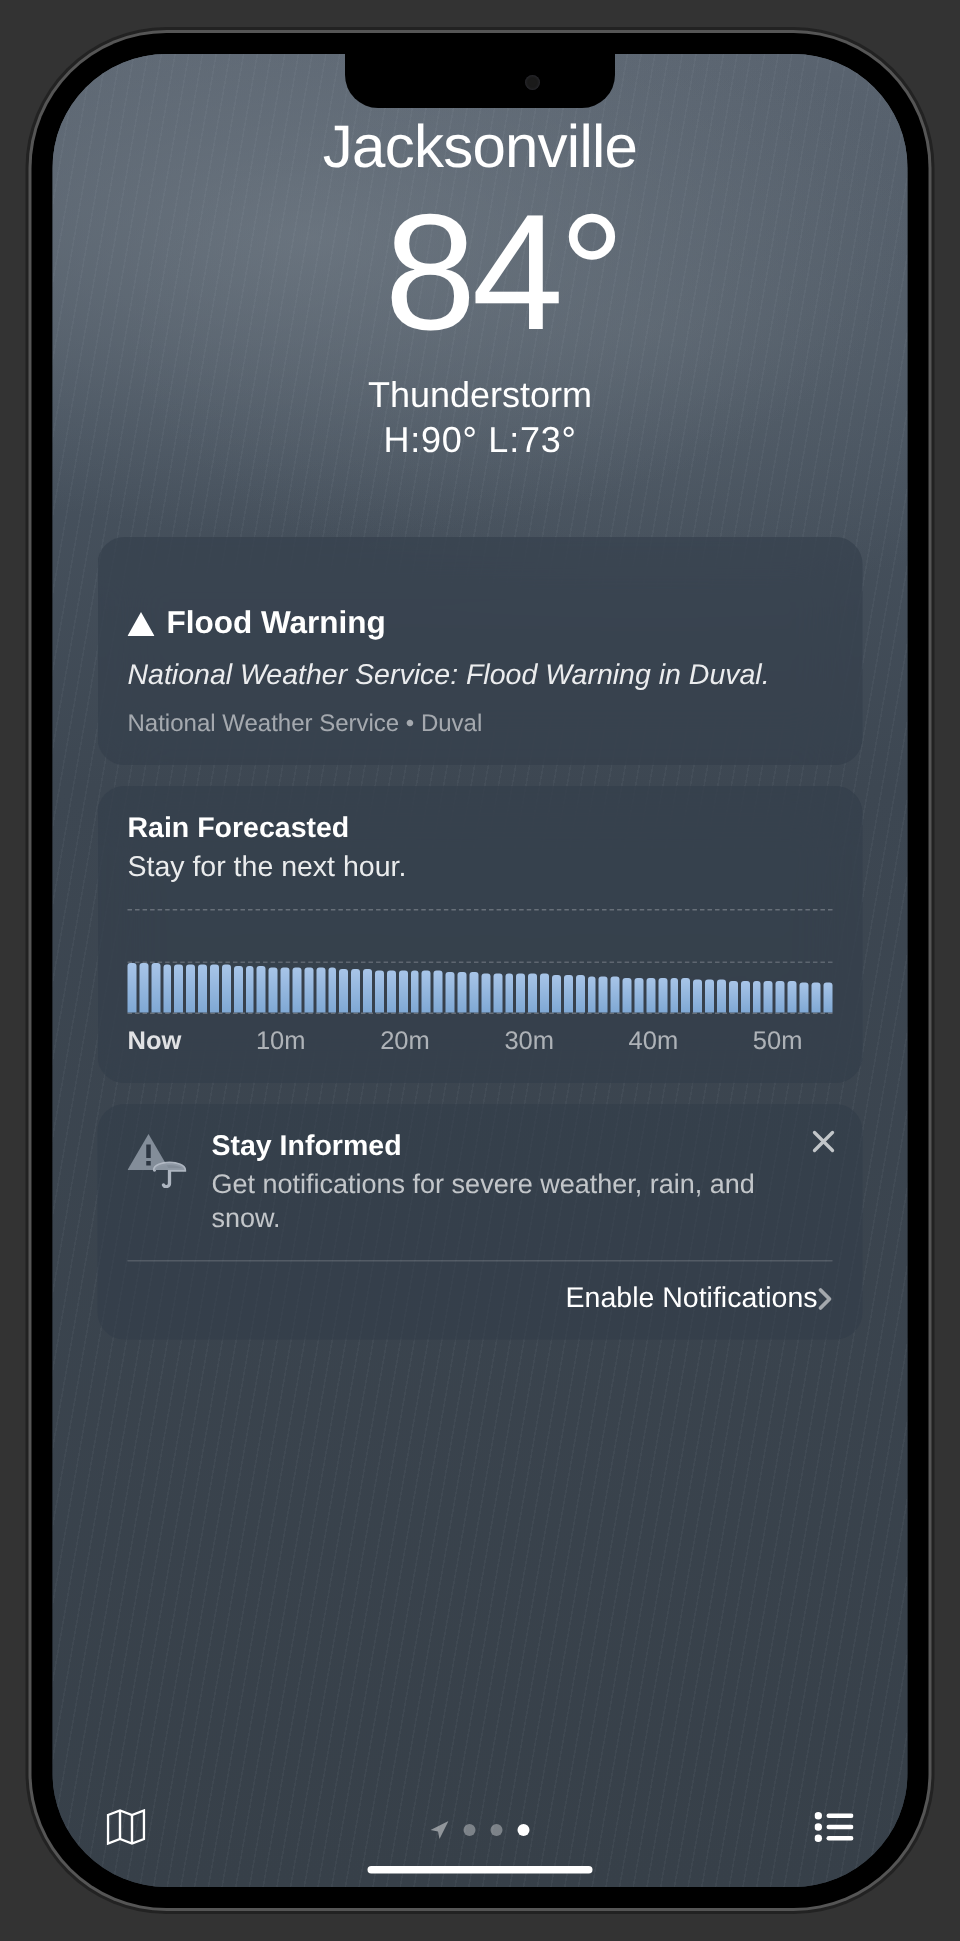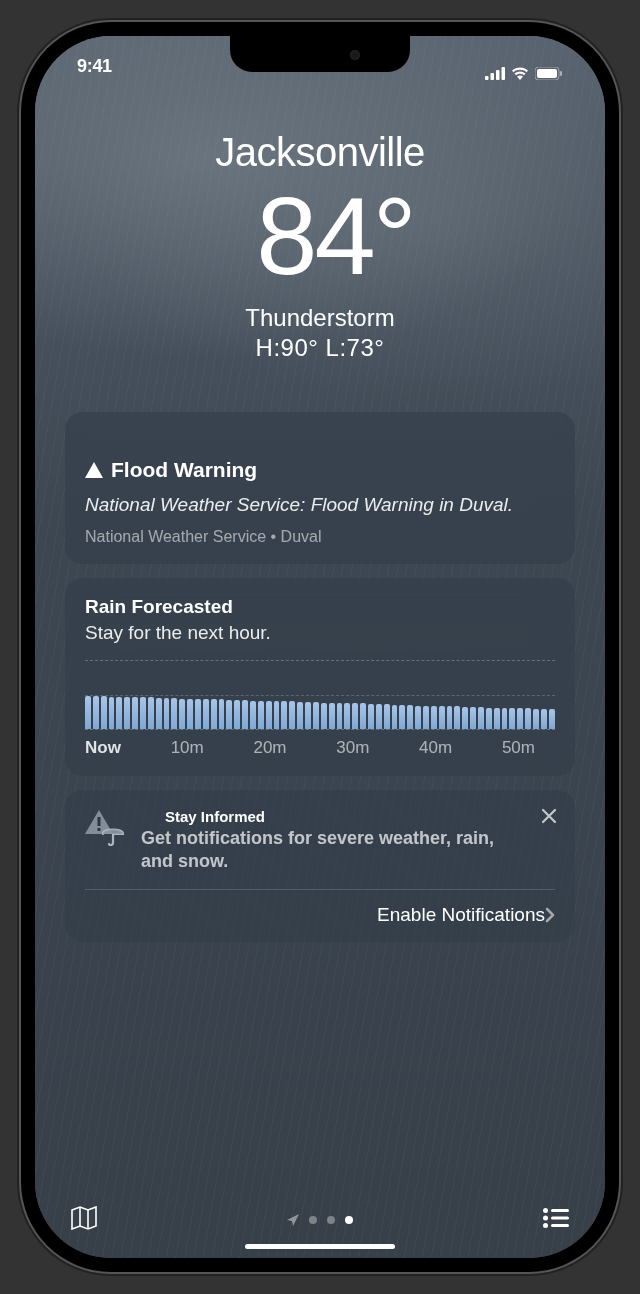--- a/index.html
+++ b/index.html
@@ -259,31 +259,29 @@
       width: 40px;
       padding-top: 2px;
     }
     
     .notify-text-wrap {
       flex: 1;
       padding-right: 30px;
     }
     
     .notify-title {
-      font-size: 15px;
+      font-size: 19px;
       font-weight: 600;
       margin-bottom: 2px;
-      margin-left: 24px;
     }
     
     .notify-body {
       font-size: 18px;
       color: rgba(255,255,255,0.7);
       line-height: 1.3;
-      font-weight: bold;
     }
     
     .notify-close {
       position: absolute;
       top: 16px;
       right: 18px;
       color: rgba(255,255,255,0.6);
       font-size: 20px;
       cursor: pointer;
     }
@@ -342,41 +340,20 @@
   </style>
 </head>
 <body>
 
 <div class="device-frame">
   <div class="screen">
     <div class="weather-bg"></div>
     <div class="rain-overlay"></div>
     <div class="notch"></div>
 
-    <div class="status-bar">
-      <div class="status-time">9:41</div>
-      <div class="status-icons">
-        <svg width="20" height="13" viewBox="0 0 20 13" fill="#fff">
-          <rect x="0" y="9" width="3.5" height="4" rx="1"></rect>
-          <rect x="5.5" y="6" width="3.5" height="7" rx="1"></rect>
-          <rect x="11" y="3" width="3.5" height="10" rx="1"></rect>
-          <rect x="16.5" y="0" width="3.5" height="13" rx="1"></rect>
-        </svg>
-        <svg width="18" height="13" viewBox="0 0 18 13" fill="#fff">
-          <path d="M9 13 L6 9.5 C7.7 8 10.3 8 12 9.5 Z"></path>
-          <path d="M3.5 6.5 C6.6 3.8 11.4 3.8 14.5 6.5 L13 8.2 C10.7 6.2 7.3 6.2 5 8.2 Z"></path>
-          <path d="M1 3.5 C5.5 -0.5 12.5 -0.5 17 3.5 L15.5 5.2 C12 2 6 2 2.5 5.2 Z"></path>
-        </svg>
-        <svg width="28" height="13" viewBox="0 0 28 13">
-          <rect x="0" y="0" width="24" height="13" rx="3.5" fill="none" stroke="#fff" stroke-opacity="0.4" stroke-width="1"></rect>
-          <rect x="2" y="2" width="20" height="9" rx="2" fill="#fff"></rect>
-          <rect x="25" y="4" width="2" height="5" rx="1" fill="#fff" fill-opacity="0.5"></rect>
-        </svg>
-      </div>
-    </div>
 
     <div class="content">
       <div class="hero">
         <div class="city">Jacksonville</div>
         <div class="temp">84°</div>
         <div class="condition">Thunderstorm</div>
         <div class="hilo">H:90°  L:73°</div>
       </div>
 
       <div class="card">

